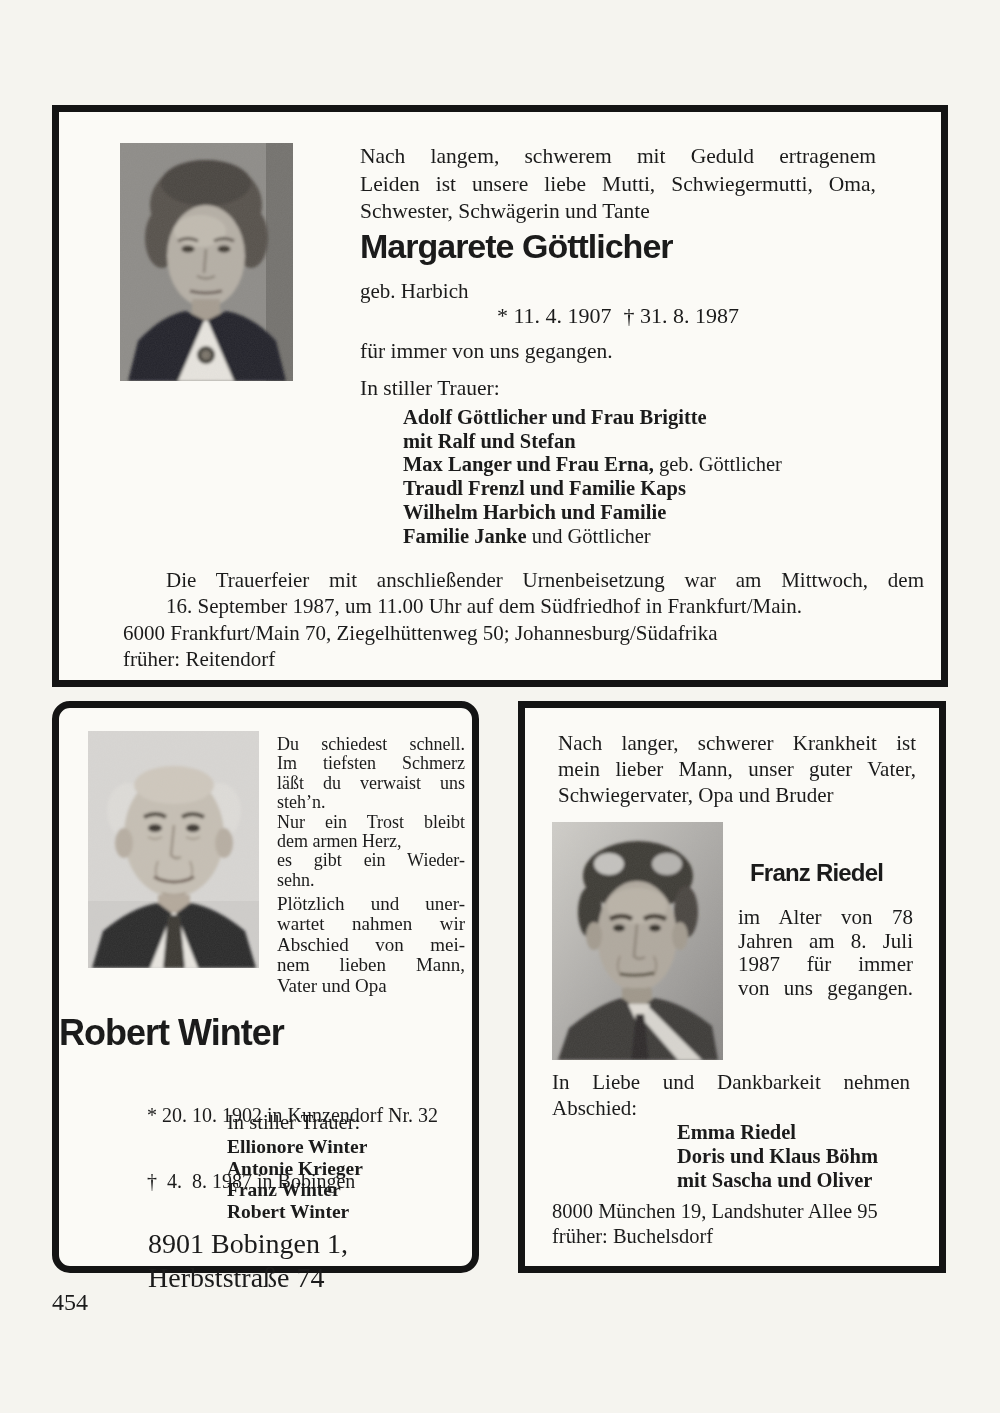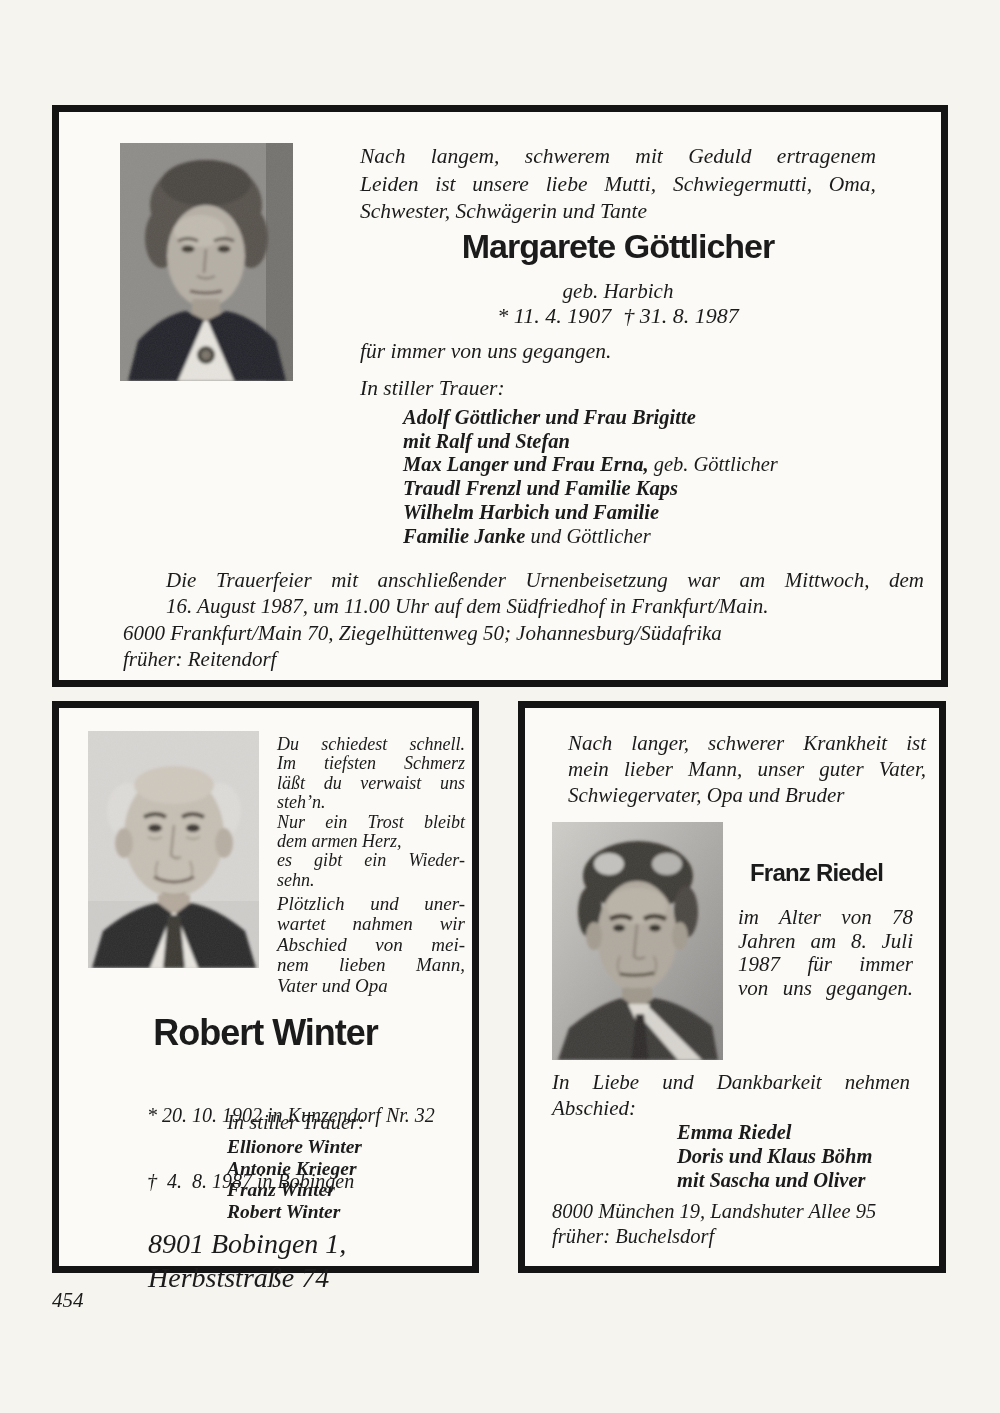--- a/index.html
+++ b/index.html
@@ -7,25 +7,25 @@
   #page{
     position:relative; width:1000px; height:1413px;
     background:#f5f4ef; overflow:hidden;
     font-family:"Liberation Serif", serif; color:#1b1b1b;
   }
   .box{
     position:absolute; background:#fbfaf6;
     border:7px solid #141414; box-sizing:border-box;
   }
   .t{position:absolute; color:#1b1b1b; line-height:1.22;}
-  .serif{font-family:"Liberation Serif", serif;font-style:italic;}
+  .serif{font-family:"Liberation Serif", serif;}
   .sans{font-family:"Liberation Sans", sans-serif; font-weight:700; letter-spacing:-1px;}
   .b{font-weight:700;}
   .j{text-align:justify; text-align-last:justify;}
-  .center{text-align:center;}
+  .center{text-align:left;}
   .pre{white-space:pre;}
   .photo{position:absolute; overflow:hidden; line-height:0;}
   .photo svg{display:block;}
 </style>
 </head>
 <body>
 
 <svg width="0" height="0" style="position:absolute" aria-hidden="true">
   <defs>
     <filter id="soft">
@@ -93,30 +93,30 @@
       <div><span class="b">Adolf Göttlicher und Frau Brigitte</span><span></span></div>
       <div><span class="b">mit Ralf und Stefan</span><span></span></div>
       <div><span class="b">Max Langer und Frau Erna,</span><span> geb. Göttlicher</span></div>
       <div><span class="b">Traudl Frenzl und Familie Kaps</span><span></span></div>
       <div><span class="b">Wilhelm Harbich und Familie</span><span></span></div>
       <div><span class="b">Familie Janke</span><span> und Göttlicher</span></div>
     </div>
 
     <div class="t serif" style="left:64px; top:456px; width:758px; font-size:21px; line-height:25.5px;margin-left:43px;">
       <div class="j">Die Trauerfeier mit anschließender Urnenbeisetzung war am Mittwoch, dem</div>
-      <div>16. August 1987, um 11.00 Uhr auf dem Südfriedhof in Frankfurt/Main.</div>
+      <div>16. September 1987, um 11.00 Uhr auf dem Südfriedhof in Frankfurt/Main.</div>
     </div>
 
     <div class="t serif" style="left:64px; top:509px; width:758px; font-size:21px; line-height:25.5px;">
       <div>6000 Frankfurt/Main 70, Ziegelhüttenweg 50; Johannesburg/Südafrika</div>
       <div>früher: Reitendorf</div>
     </div>
   </div>
 
-  <div class="box" style="left:52px; top:701px; width:427px; height:572px;">
+  <div class="box" style="left:52px; top:701px; width:427px; height:572px;border-radius:18px;">
 
     <div class="photo" style="left:29px; top:23px; width:171px; height:237px;">
       <svg width="171" height="237" viewBox="0 0 171 237">
         <rect width="171" height="237" fill="#d8d6d3"></rect>
         <rect y="170" width="171" height="67" fill="#cfcdca"></rect>
         <g filter="url(#soft)">
           <ellipse cx="40" cy="80" rx="21" ry="28" fill="#dedcd8"></ellipse>
           <ellipse cx="132" cy="80" rx="21" ry="28" fill="#dedcd8"></ellipse>
           <ellipse cx="86" cy="104" rx="50" ry="62" fill="#c6bfb4"></ellipse>
           <ellipse cx="86" cy="54" rx="40" ry="19" fill="#cfc8bd"></ellipse>
@@ -175,21 +175,21 @@
       <div>Antonie Krieger</div>
       <div>Franz Winter</div>
       <div>Robert Winter</div>
     </div>
 
     <div class="t serif" style="left:89px; top:519px; font-size:28px;">8901 Bobingen 1, Herbststraße 74</div>
   </div>
 
   <div class="box" style="left:518px; top:701px; width:428px; height:572px;">
 
-    <div class="t serif" style="left:43px; top:22px; width:358px; font-size:21px; line-height:26px;">
+    <div class="t serif" style="left:33px; top:22px; width:358px; font-size:21px; line-height:26px;">
       <div class="j">Nach langer, schwerer Krankheit ist</div>
       <div class="j">mein lieber Mann, unser guter Vater,</div>
       <div>Schwiegervater, Opa und Bruder</div>
     </div>
 
     <div class="photo" style="left:27px; top:114px; width:171px; height:238px;">
       <svg width="171" height="238" viewBox="0 0 171 238">
         <defs>
           <linearGradient id="rbg" x1="0" y1="0" x2="1" y2="1">
             <stop offset="0" stop-color="#d0cec9"></stop>
@@ -245,15 +245,15 @@
       <div>Doris und Klaus Böhm</div>
       <div>mit Sascha und Oliver</div>
     </div>
 
     <div class="t serif" style="left:27px; top:491px; width:370px; font-size:20.5px; line-height:25px;">
       <div>8000 München 19, Landshuter Allee 95</div>
       <div>früher: Buchelsdorf</div>
     </div>
   </div>
 
-  <div class="t serif" style="left:52px; top:1288px; font-size:21px;">454</div>
+  <div class="t serif" style="left:52px; top:1288px; font-size:24px;">454</div>
 
 </div>
 
 </body></html>

